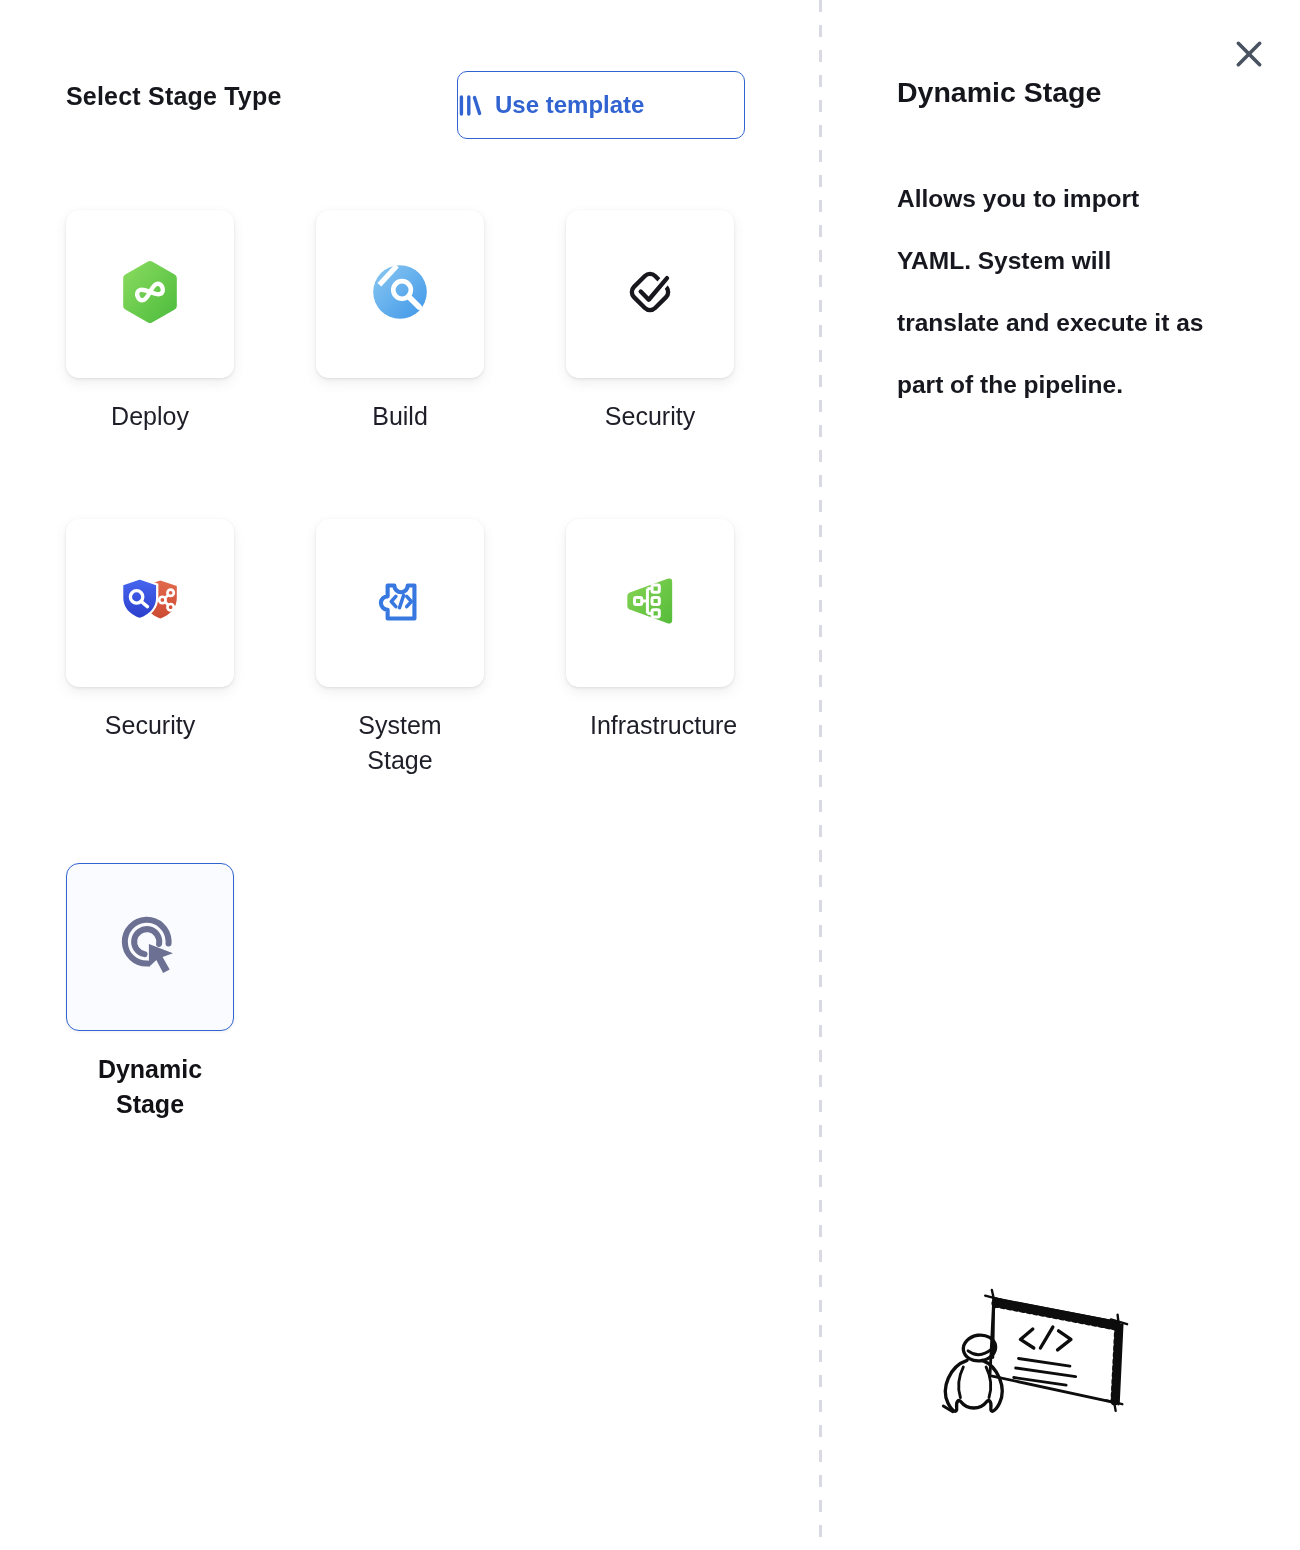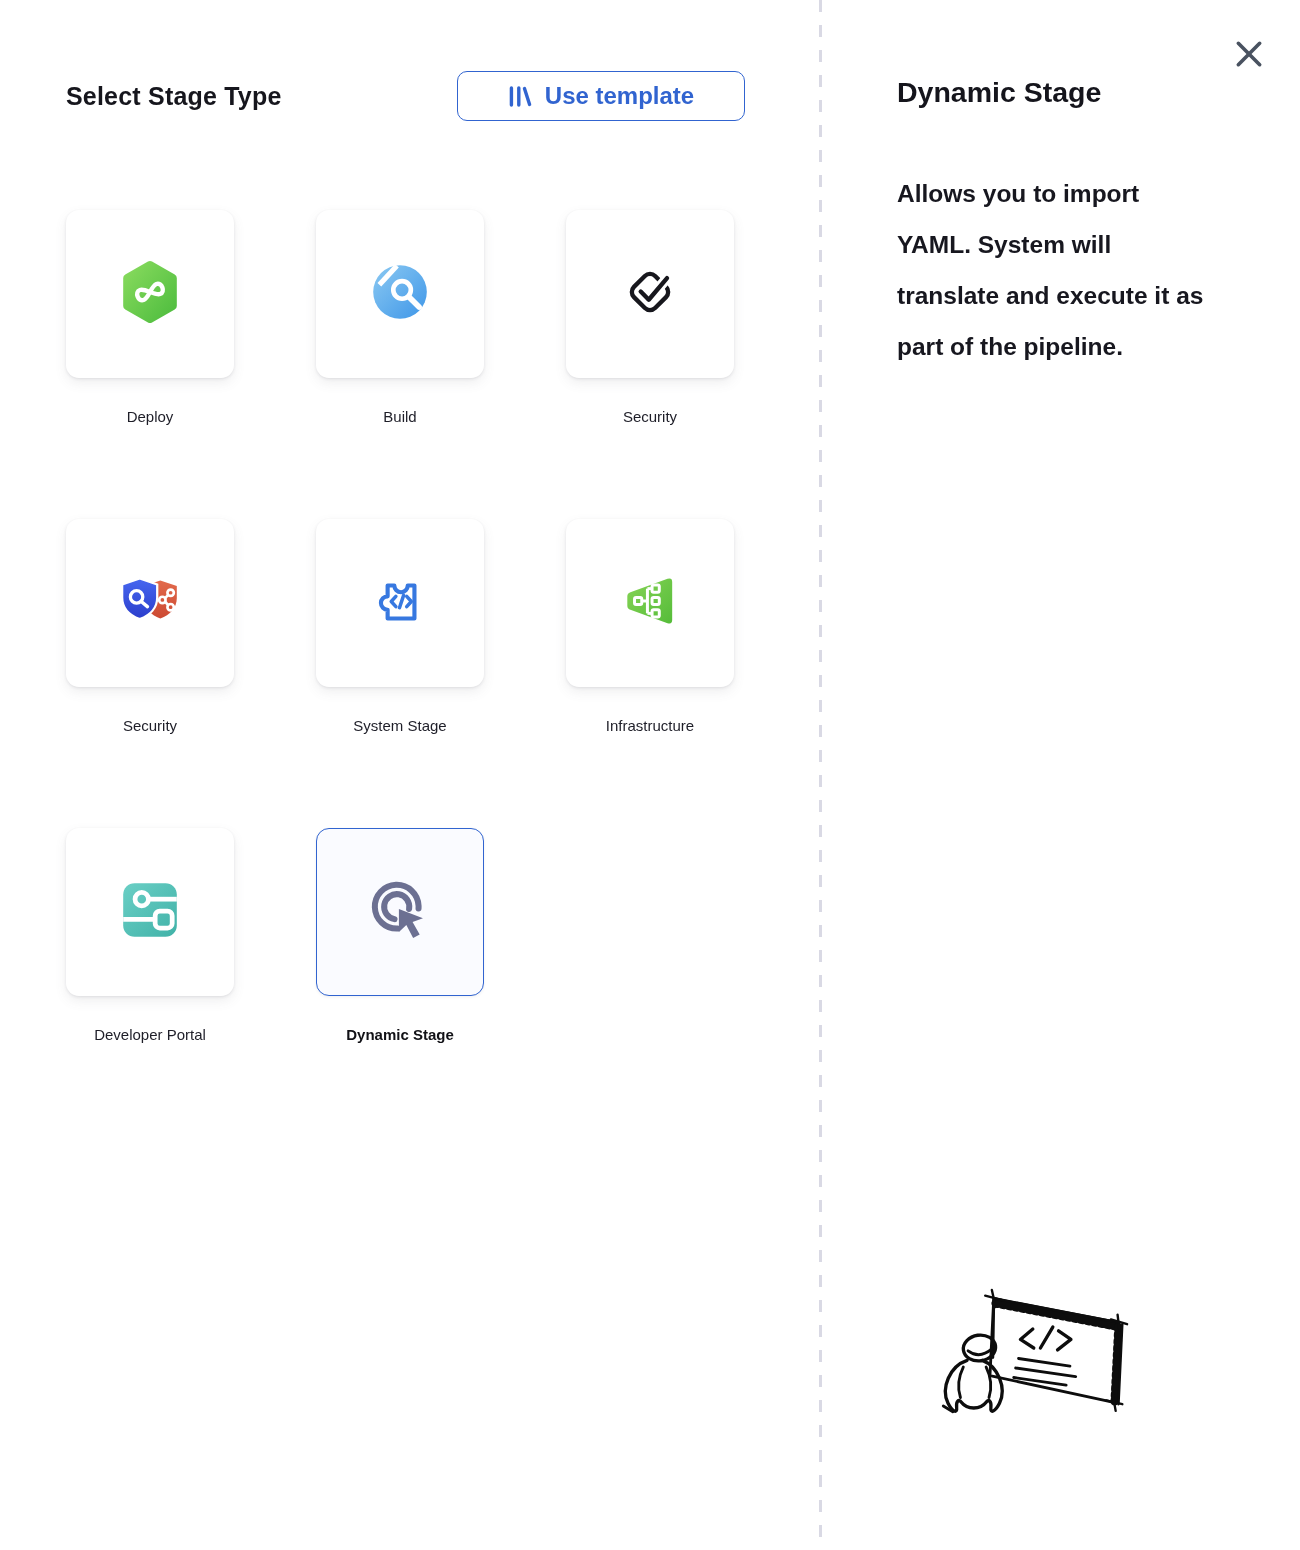--- a/index.html
+++ b/index.html
@@ -9,44 +9,44 @@
     color:#1b1b28; overflow:hidden;
   }
   body { position:relative; }
 
   .heading {
     position:absolute; left:66px; top:82px;
     font-size:25px; font-weight:700; letter-spacing:.2px; color:#16161d;
   }
 
   .use-template-btn {
-    position:absolute; left:457px; top:71px; width:288px; height:50px;
+    position:absolute; left:457px; top:71px; width:288px; height:68px;
     border:1.6px solid #3164d0; border-radius:10px; background:#fff;
-    display:flex; align-items:center; justify-content:center; gap:12px;
+    display:flex; align-items:center; justify-content:flex-start; gap:12px;
     color:#3164d0; font-size:24px; font-weight:700; cursor:pointer;
   }
 
   .grid {
     position:absolute; left:66px; top:210px;
     display:grid; grid-template-columns:repeat(3,168px);
     column-gap:82px; row-gap:85px;
   }
   .cell { width:168px; display:flex; flex-direction:column; align-items:center; }
   .card {
     width:168px; height:168px; border-radius:13px; background:#fff;
     border:1.6px solid rgba(0,0,0,0);
     box-shadow:0 1px 3px rgba(40,41,61,.10), 0 5px 12px rgba(96,97,112,.10);
     display:flex; align-items:center; justify-content:center; cursor:pointer;
   }
   .card.selected {
     border-color:#3164d0; background:#fafbff;
     box-shadow:0 1px 3px rgba(40,41,61,.07);
   }
   .stage-label {
-    margin-top:21px; width:120px; font-size:15px; line-height:35px;
+    margin-top:21px; width:120px; font-size:25px; line-height:35px;
     text-align:center; color:#1e1e28;
   }
   .stage-label.selected { font-weight:700; color:#111116; }
 
   .divider {
     position:absolute; left:819px; top:0; width:3px; height:1550px;
     background:repeating-linear-gradient(to bottom,
       #d9d9e4 0px, #d9d9e4 12px, transparent 12px, transparent 25px);
   }
 
@@ -55,21 +55,21 @@
     background:none; border:none; cursor:pointer;
     display:flex; align-items:center; justify-content:center;
   }
 
   .panel-title {
     position:absolute; left:897px; top:76px;
     font-size:28.5px; font-weight:700; color:#15151c;
   }
   .panel-desc {
     position:absolute; left:897px; top:168px; width:320px;
-    font-size:24.5px; font-weight:700; line-height:51px; color:#17171f;
+    font-size:24.5px; font-weight:700; line-height:62px; color:#17171f;
   }
 
   .illustration { position:absolute; left:925px; top:1268px; }
 </style>
 </head>
 <body>
 
 <div class="heading">Select Stage Type</div>
 
 <button class="use-template-btn">
@@ -205,42 +205,20 @@
             <rect x="34" y="16.5" width="7" height="7" rx="1.5"></rect>
             <rect x="34" y="28.5" width="7" height="7" rx="1.5"></rect>
             <rect x="34" y="40.5" width="7" height="7" rx="1.5"></rect>
           </g>
         </svg>
       </span>
     </div>
     <div class="stage-label">Infrastructure</div>
   </div>
 
-  <div class="cell">
-    <div class="card">
-      <span>
-        <svg width="66" height="66" viewBox="0 0 64 64">
-          <defs>
-              <linearGradient id="gdev" x1="0" y1="0" x2="1" y2="1">
-            <stop offset="0" stop-color="#6acfc5"></stop>
-                <stop offset="1" stop-color="#41b2a8"></stop>
-              </linearGradient>
-            </defs>
-          <rect x="6" y="6" width="52" height="52" rx="11" fill="url(#gdev)"></rect>
-          <g stroke="#ffffff" fill="none">
-            <line x1="29" y1="21.5" x2="58" y2="21.5" stroke-width="4.6"></line>
-            <circle cx="24" cy="21.5" r="6.5" stroke-width="4.6"></circle>
-            <line x1="6" y1="41" x2="38" y2="41" stroke-width="4.6"></line>
-            <rect x="37" y="33" width="16.5" height="16.5" rx="4.5" stroke-width="4.6"></rect>
-          </g>
-        </svg>
-      </span>
-    </div>
-    <div class="stage-label">Developer Portal</div>
-  </div>
 
   <div class="cell">
     <div class="card selected">
       <span>
         <svg width="70" height="70" viewBox="0 0 64 64">
           <g fill="none" stroke="#6c7092" stroke-linecap="round">
             <circle cx="29" cy="29" r="20" stroke-width="5.5" stroke-dasharray="96 30" transform="rotate(88 29 29)"></circle>
             <circle cx="29" cy="29" r="11.5" stroke-width="5.5" stroke-dasharray="54 18.2" transform="rotate(100 29 29)"></circle>
           </g>
           <path d="M31 31 L53 39.5 L43.5 43 L50 54.5 L44 57.5 L37.8 45.8 L31 52 Z" fill="#6c7092"></path>

